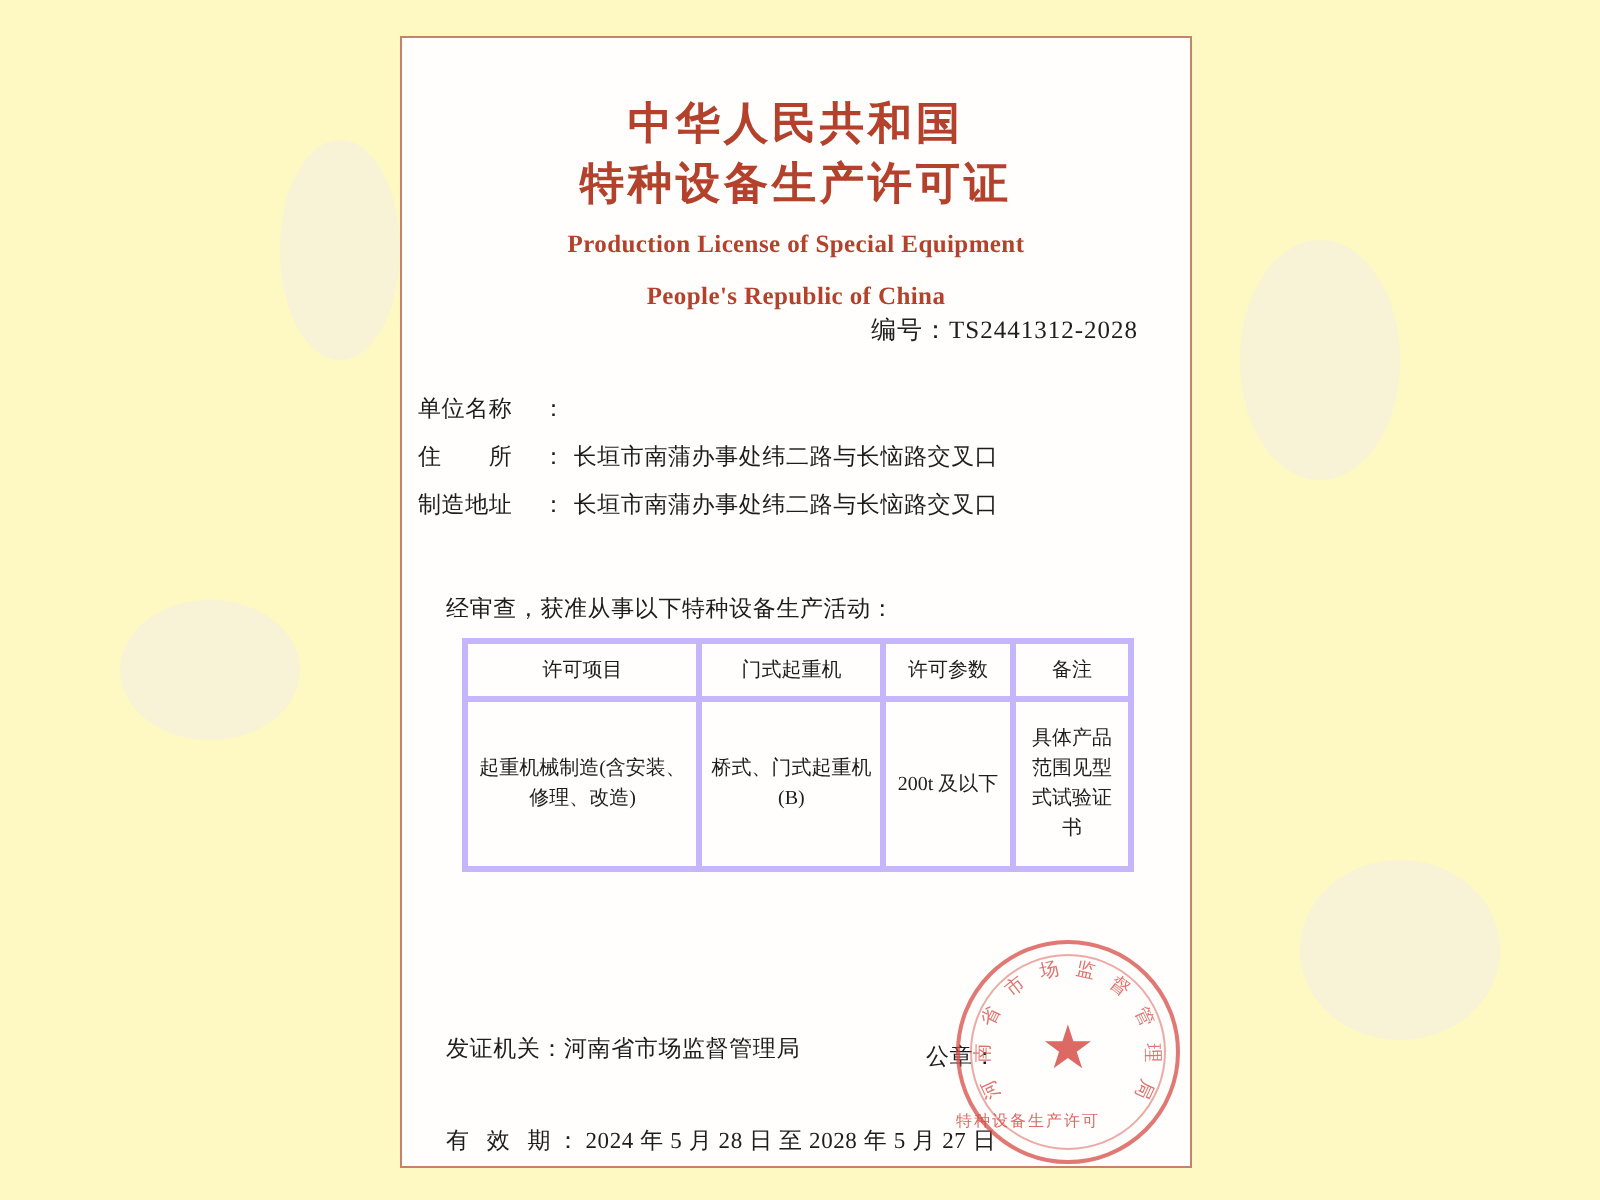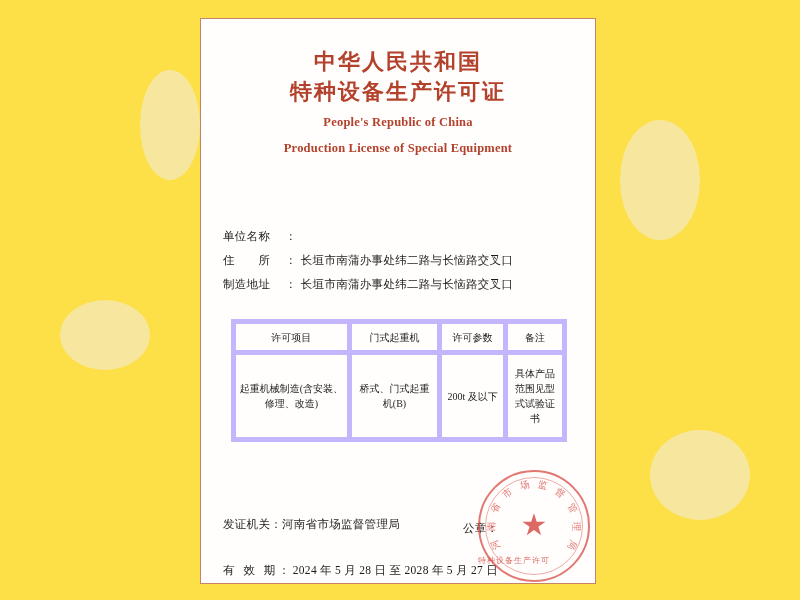--- a/index.html
+++ b/index.html
@@ -10,21 +10,21 @@
   body {
     width: 800px;
     height: 600px;
     font-family: "Liberation Serif", serif;
     overflow: hidden;
   }
   #page {
     position: relative;
     width: 800px;
     height: 600px;
-    background: #fde047;
+    background: #fef9c3;
   }
   
   #cert-border {
     position: absolute;
     left: 200px;
     top: 18px;
     width: 396px;
     height: 566px;
     border: 1.5px solid #c4846a;
     background: #fffefc;
@@ -64,24 +64,23 @@
   .cert-number {
     position: absolute;
     right: 26px;
     top: 138px;
     font-size: 12.5px;
     color: #1e1e1e;
     letter-spacing: .5px;
   }
   .fields {
     position: absolute;
-    left: 22px;
+    left: 8px;
     top: 178px;
     width: 352px;
-    margin-top: 32px;
   }
   .field-row {
     display: flex;
     align-items: baseline;
     font-size: 11.5px;
     color: #1d1d1d;
     margin-bottom: 9px;
     letter-spacing: .3px;
   }
   .field-label {
@@ -107,21 +106,21 @@
   table.lic {
     position: absolute;
     left: 30px;
     top: 300px;
     width: 336px;
     border-collapse: collapse;
     font-size: 10px;
     color: #1d1d1d;
   }
   table.lic th, table.lic td {
-    border: 5px solid #c4b5fd;
+    border: 3px solid #c4b5fd;
     text-align: center;
     vertical-align: middle;
     padding: 4px 3px;
     line-height: 1.5;
   }
   table.lic th {
     font-weight: normal;
     height: 18px;
   }
   table.lic td {
@@ -228,42 +227,46 @@
   <div class="blotch" style="left:60px;top:300px;width:90px;height:70px;"></div>
   <div class="blotch" style="left:620px;top:120px;width:80px;height:120px;"></div>
   <div class="blotch" style="left:650px;top:430px;width:100px;height:90px;"></div>
   <div class="blotch" style="left:230px;top:430px;width:40px;height:30px;opacity:.35;"></div>
 
   <div id="cert-border">
 
     <div class="title-block">
       <div class="title-cn">中华人民共和国</div>
       <div class="title-cn">特种设备生产许可证</div>
+      <div class="title-en">Production License of Special Equipment</div>
       <div class="title-en">People's Republic of China</div>
-      <div class="title-en">Production License of Special Equipment</div>
-    </div>
-
+    </div>
+
+    <div class="cert-number">
+      <span>编号：</span><span>TS2441312-2028</span>
+    </div>
 
     <div class="fields">
       <div class="field-row">
         <span class="field-label">单位名称</span>
         <span class="field-colon">：</span>
       </div>
       <div class="field-row">
         <span class="field-label">住　　所</span>
         <span class="field-colon">：</span>
         <span class="field-value">长垣市南蒲办事处纬二路与长恼路交叉口</span>
       </div>
       <div class="field-row">
         <span class="field-label">制造地址</span>
         <span class="field-colon">：</span>
         <span class="field-value">长垣市南蒲办事处纬二路与长恼路交叉口</span>
       </div>
     </div>
 
+    <div class="scope-line">经审查，获准从事以下特种设备生产活动：</div>
 
     <table class="lic">
       <thead>
         <tr>
           <th class="col1">许可项目</th>
           <th class="col2">门式起重机</th>
           <th class="col3">许可参数</th>
           <th class="col4">备注</th>
         </tr>
       </thead>

